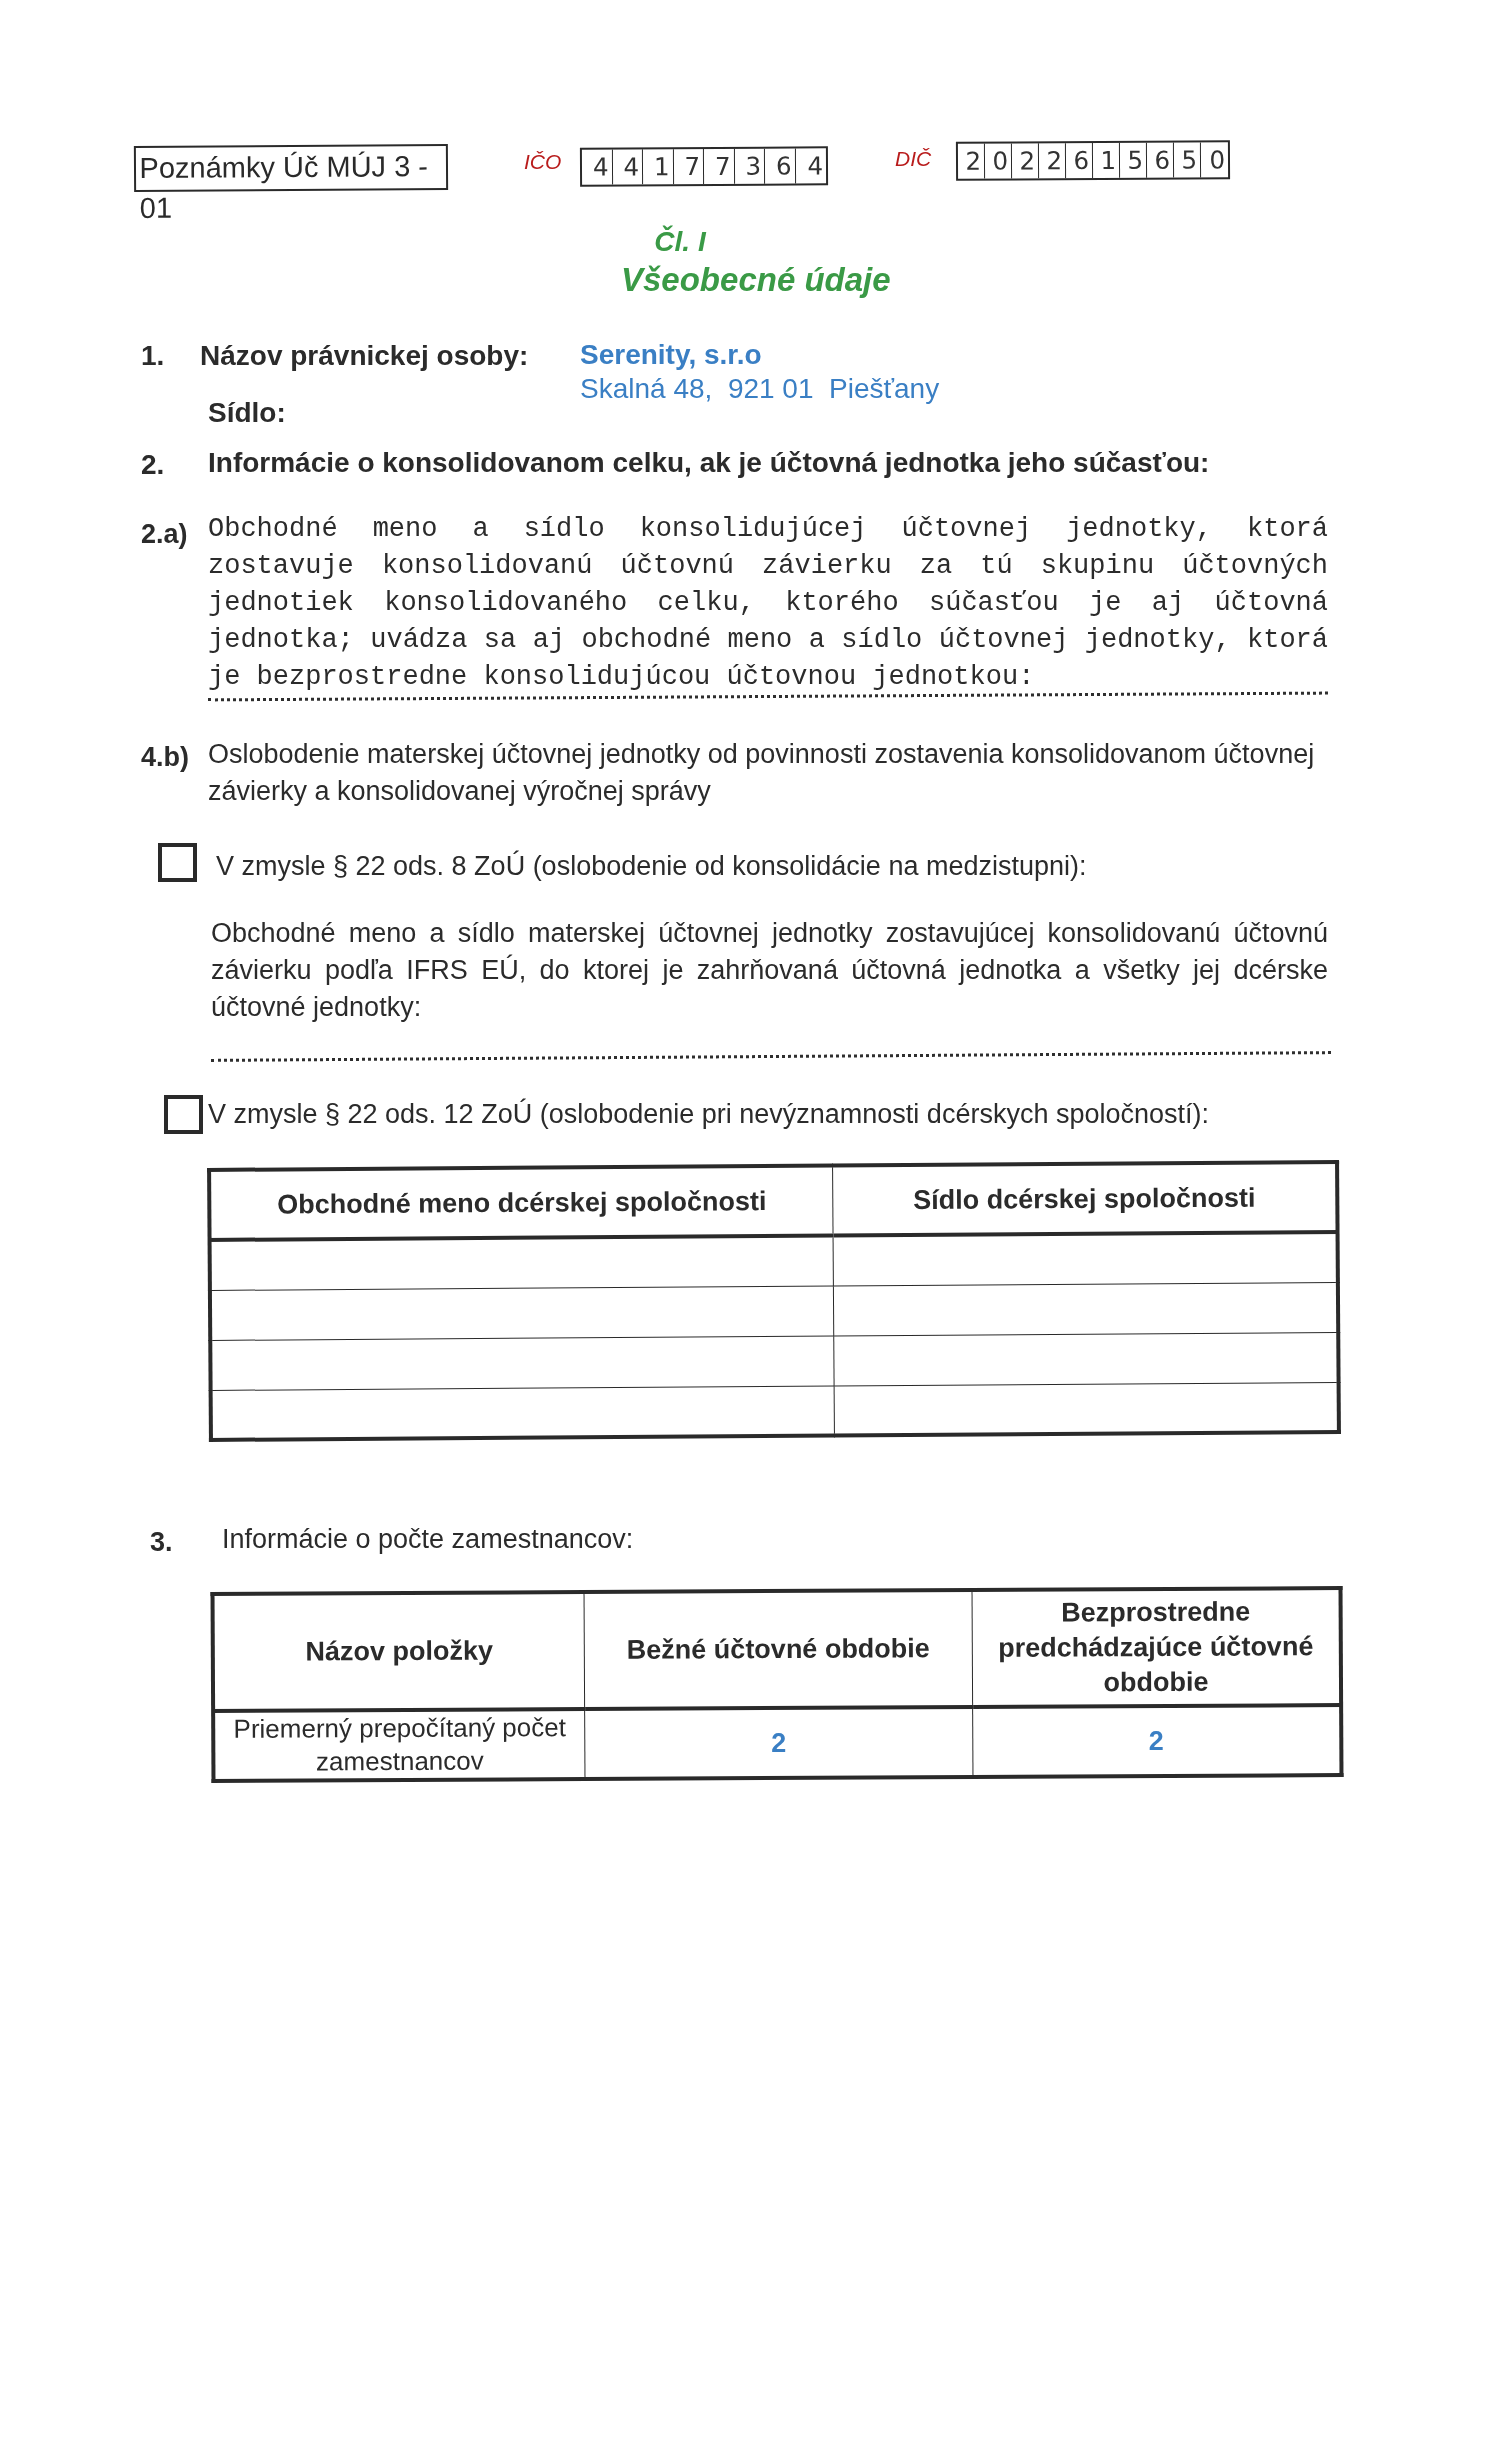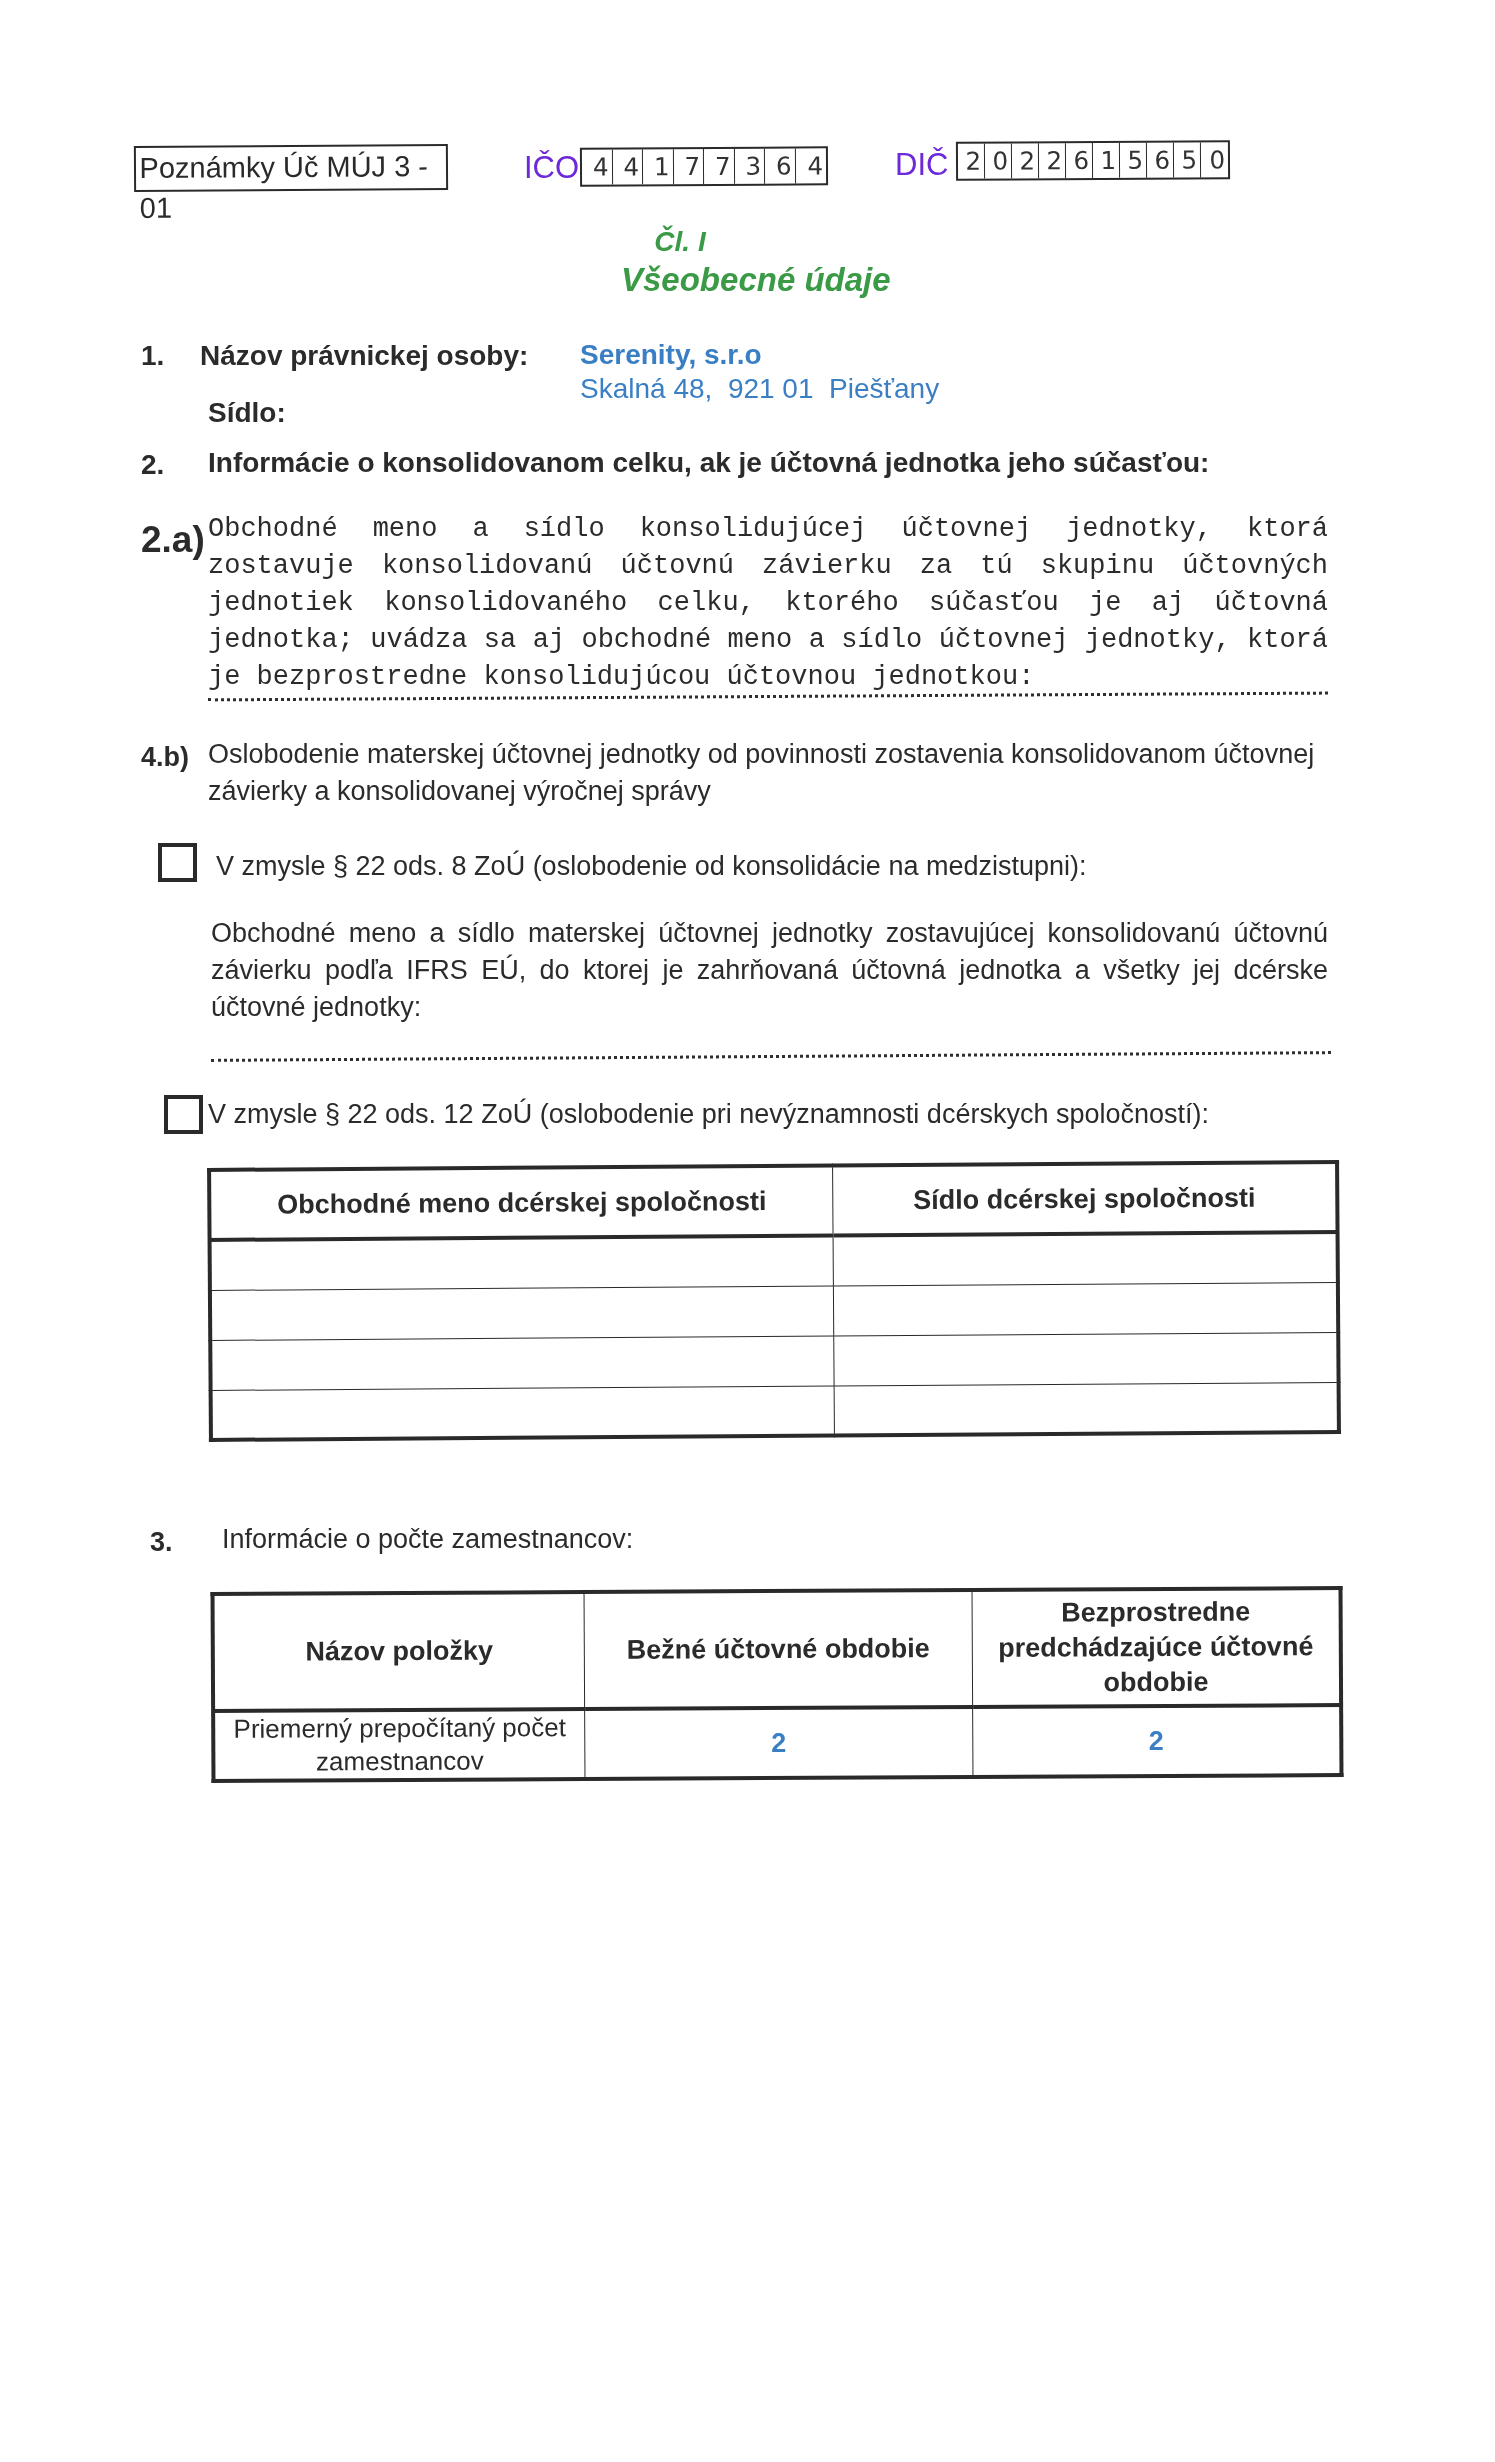--- a/index.html
+++ b/index.html
@@ -9,21 +9,21 @@
     }
     .abs { position: absolute; }
 
     
     .form-code {
       left: 134px; top: 145px; width: 314px; height: 46px;
       border: 2.9px solid #2a2a2a; box-sizing: border-box;
       font-size: 29px; line-height: 40px; padding-left: 3.5px; color: #2a2a2a;
       transform: rotate(-0.35deg);
     }
-    .lbl { font-size: 31px; color: #6d28d9; }
+    .lbl { font-size: 21px; color: #b91c1c; font-style: italic; }
     .digits { display: flex; border: 2.3px solid #2a2a2a; box-sizing: border-box; height: 39px; }
     .digit {
       width: 28px; border-right: 1.8px solid #2a2a2a; box-sizing: border-box;
       font-size: 24.6px; line-height: 35px; text-align: right; padding-right: 2.9px;
       font-family: "DejaVu Sans", sans-serif; color: #333;
     }
     .digit:last-child { border-right: none; }
     #ico-digits { left: 580px; top: 147px; transform: rotate(-0.3deg); }
     #ico-digits .digit { width: 30.5px; }
     #dic-digits { left: 956px; top: 141px; transform: rotate(-0.3deg); }
@@ -84,21 +84,21 @@
 
 <div class="abs h-bold" style="left:141px; top:340px;">1.</div>
 <div class="abs h-bold" style="left:200px; top:340px;">Názov právnickej osoby:</div>
 <div class="abs blue" style="left:580px; top:339px; font-size:28px; font-weight:bold;">Serenity, s.r.o</div>
 <div class="abs h-bold" style="left:208px; top:397px;">Sídlo:</div>
 <div class="abs blue" style="left:580px; top:373px; font-size:28px; white-space:pre;">Skalná 48,  921 01  Piešťany</div>
 
 <div class="abs h-bold" style="left:141px; top:449px;">2.</div>
 <div class="abs h-bold" style="left:208px; top:447px;">Informácie o konsolidovanom celku, ak je účtovná jednotka jeho súčasťou:</div>
 
-<div class="abs h-bold" style="left:141px; top:519px; font-size:37px;">2.a)</div>
+<div class="abs h-bold" style="left:141px; top:519px; font-size:27px;">2.a)</div>
 <div class="abs txt para" style="left:208px; top:511px; width:1120px;font-family:Liberation Mono, monospace;">Obchodné meno a sídlo konsolidujúcej účtovnej jednotky, ktorá zostavuje konsolidovanú účtovnú závierku za tú skupinu účtovných jednotiek konsolidovaného celku, ktorého súčasťou je aj účtovná jednotka; uvádza sa aj obchodné meno a sídlo účtovnej jednotky, ktorá je bezprostredne konsolidujúcou účtovnou jednotkou:</div>
 <div class="abs" style="left:208px; top:674px; width:1120px; height:23.5px;">
   <span></span>
 </div>
 <div class="abs dotline" style="left:208px; top:695px; width:1120px; transform:rotate(-0.35deg);"></div>
 
 <div class="abs h-bold" style="left:141px; top:742px; font-size:27px;">4.b)</div>
 <div class="abs txt" style="left:208px; top:736px; width:1120px;">Oslobodenie materskej účtovnej jednotky od povinnosti zostavenia konsolidovanom účtovnej závierky a konsolidovanej výročnej správy</div>
 
 <div class="abs checkbox" style="left:158px; top:843px;"></div>

